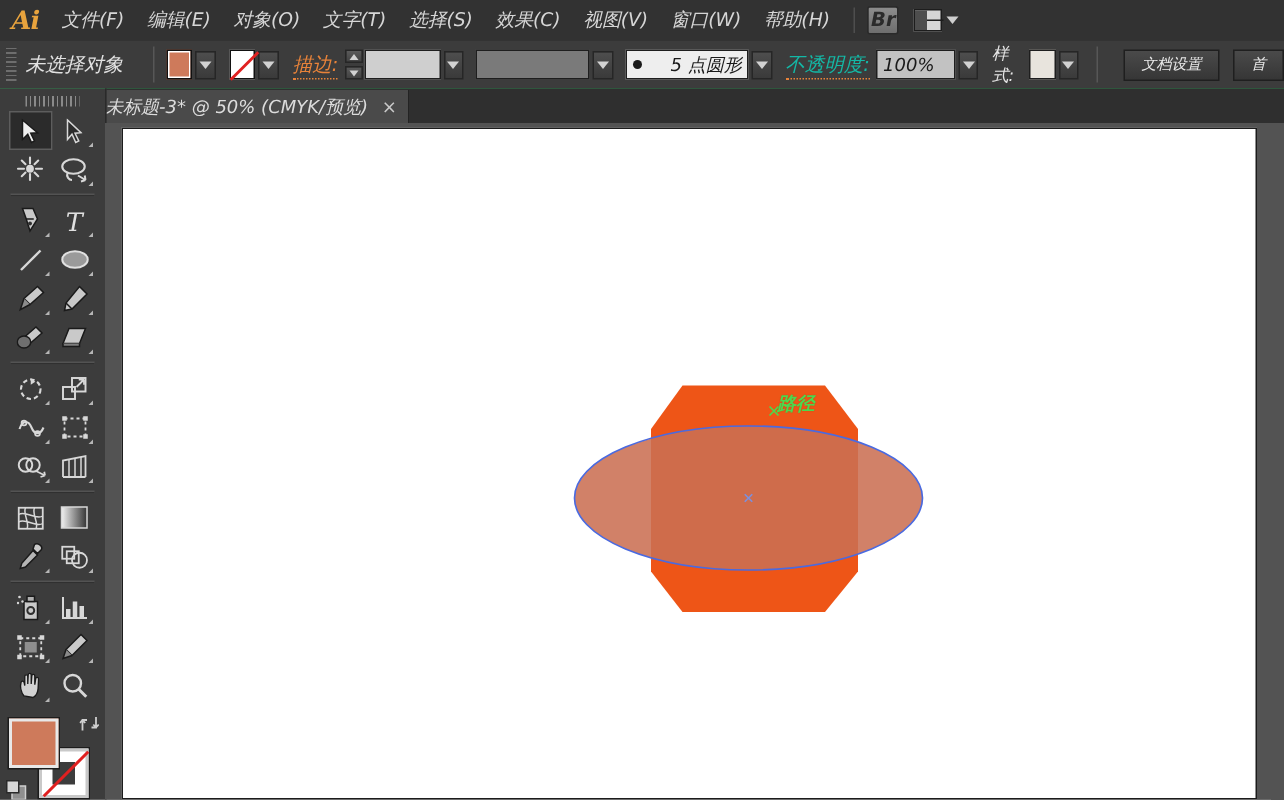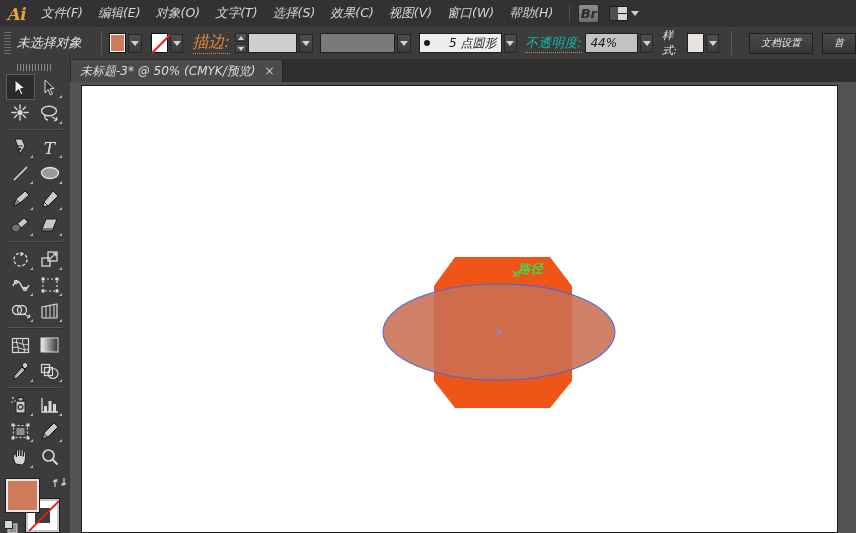--- a/index.html
+++ b/index.html
@@ -134,21 +134,21 @@
     border: 1px solid #262626;
     display: flex; align-items: center; justify-content: center;
     margin-left: 2px;
     box-sizing: border-box;
   }
   .mini-drop .tri-down {
     border-left-width: 4px; border-right-width: 4px;
     border-top: 5px solid #d2d2d2;
   }
   .stroke-lbl {
-    color: #e8833a; font-size: 16px;
+    color: #e8833a; font-size: 13px;
     border-bottom: 1px dotted #e8833a;
     margin: 0 5px 0 0;
     white-space: nowrap;
   }
   .opacity-lbl {
     color: #14b8a6; font-size: 13px;
     border-bottom: 1px dotted #e8833a;
     white-space: nowrap;
   }
   .spinner {
@@ -210,21 +210,21 @@
     width: 786px; height: 23px;
     background: #2f2f2f;
     border-bottom: 1px solid #232323;
     display: flex; align-items: flex-end;
   }
   .doctab {
     height: 22px;
     background: #4a4a4a;
     border-right: 1px solid #232323;
     display: flex; align-items: center;
-    padding: 0 8px 0 10px;
+    padding: 0 8px 0 0;
     gap: 9px;
     color: #dcdcdc; font-size: 12px;
     white-space: nowrap;
   }
   .tab-close { color: #c9c9c9; font-size: 12px; }
 
   
   .toolbox {
     position: absolute; left: 0; top: 59px;
     width: 70px; height: 474px;
@@ -407,21 +407,21 @@
       <span>5 点圆形</span>
     </div>
     <div class="mini-drop">
         <div class="tri-down"></div>
       </div>
 
     <div style="width:11px"></div>
 
     <div class="opacity-lbl">不透明度:</div>
     <div style="width:5px"></div>
-    <div class="field field-opacity">44%</div>
+    <div class="field field-opacity">100%</div>
     <div class="mini-drop">
         <div class="tri-down"></div>
       </div>
 
     <div class="style-lbl">样式:</div>
     <div class="style-box"></div>
     <div class="mini-drop">
         <div class="tri-down"></div>
       </div>
 

